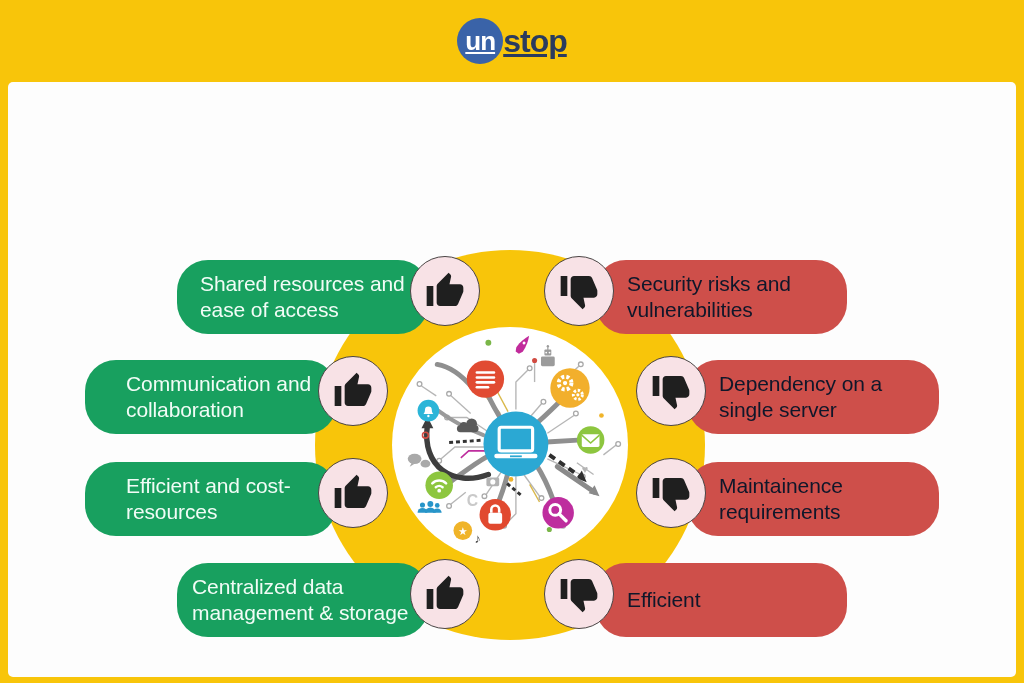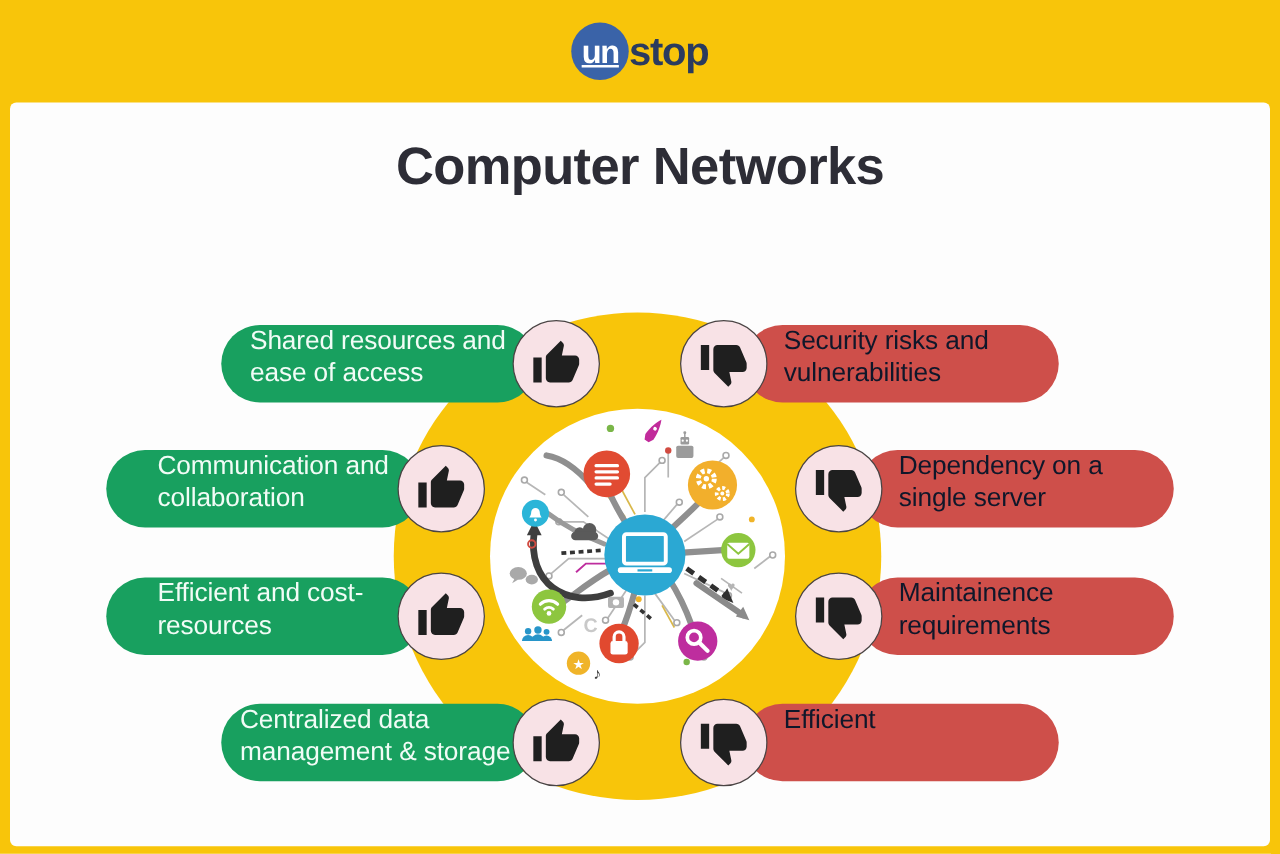--- a/index.html
+++ b/index.html
@@ -10,42 +10,42 @@
   }
   .abs{position:absolute;}
   
   .brand-band{left:0;top:0;width:1024px;height:82px;display:flex;align-items:center;justify-content:center;}
   .logo{display:flex;align-items:center;}
   .logo-circle{
     width:46px;height:46px;border-radius:50%;background:var(--logo-blue,#3A63A8);
     display:flex;align-items:center;justify-content:center;
   }
   .logo-un{color:#fff;font-size:26px;font-weight:800;letter-spacing:-1px;text-decoration:underline;}
-  .logo-stop{color:var(--logo-navy,#2A3B5E);font-size:32px;font-weight:800;letter-spacing:-1px;margin-left:0px;}
+  .logo-stop{color:var(--logo-navy,#2A3B5E);font-size:32px;font-weight:800;letter-spacing:-1px;margin-left:0px;text-decoration:underline;}
   
   .card{
     left:8px;top:82px;width:1008px;height:595px;background:#FDFDFD;border-radius:5px;z-index:0;
   }
   
   .title-block{left:0;top:106px;width:1024px;text-align:center;z-index:2;color:var(--title-dark,#2D2D36);}
   .title-line1{font-size:25px;font-weight:700;line-height:1.25;letter-spacing:-0.2px;}
   .title-line2{font-size:42px;font-weight:800;line-height:1.15;letter-spacing:-0.5px;margin-top:3px;}
   
   .hub-yellow{
     left:315px;top:250px;width:390px;height:390px;border-radius:50%;
     background:var(--background-yellow,#F8C50A);z-index:1;
   }
   .hub-white{
     left:392px;top:327px;width:236px;height:236px;border-radius:50%;background:#fff;z-index:2;
     display:flex;align-items:center;justify-content:center;
   }
   .hub-white svg{width:240px;height:240px;}
   
   .pill{
-    height:62px;border-radius:31px;display:flex;z-index:3;box-sizing:border-box;
+    height:74px;border-radius:31px;display:flex;align-items:center;z-index:3;box-sizing:border-box;
   }
   .pill-green{background:var(--advantage-green,#18A05F);}
   .pill-red{background:var(--disadvantage-red,#CE4F4A);}
   .pill-label{
     font-size:21px;line-height:1.22;font-weight:500;white-space:pre-line;letter-spacing:-0.1px;
   }
   .pill-green .pill-label{color:#F1FCF6;}
   .pill-red .pill-label{color:#0f172a;}
   
   .pos-l1{left:177px;top:260px;width:252px;padding-left:23px;}
@@ -77,21 +77,20 @@
 <div class="abs brand-band">
   <div class="logo">
     <div class="logo-circle">
       <span class="logo-un">un</span>
     </div>
     <span class="logo-stop">stop</span>
   </div>
 </div>
 
 <div class="abs title-block">
-  <div class="title-line2">Computer Networks</div>
 </div>
 
 <div class="abs hub-yellow"></div>
 <div class="abs hub-white">
   <svg viewBox="0 0 240 240">
 
     <g stroke="#b6b6b6" stroke-width="1.4" fill="none">
       <path d="M126,84 L126,56 L138,44"></path>
         <path d="M112,92 L96,70 L96,52"></path>
       <path d="M140,92 L152,78"></path>

